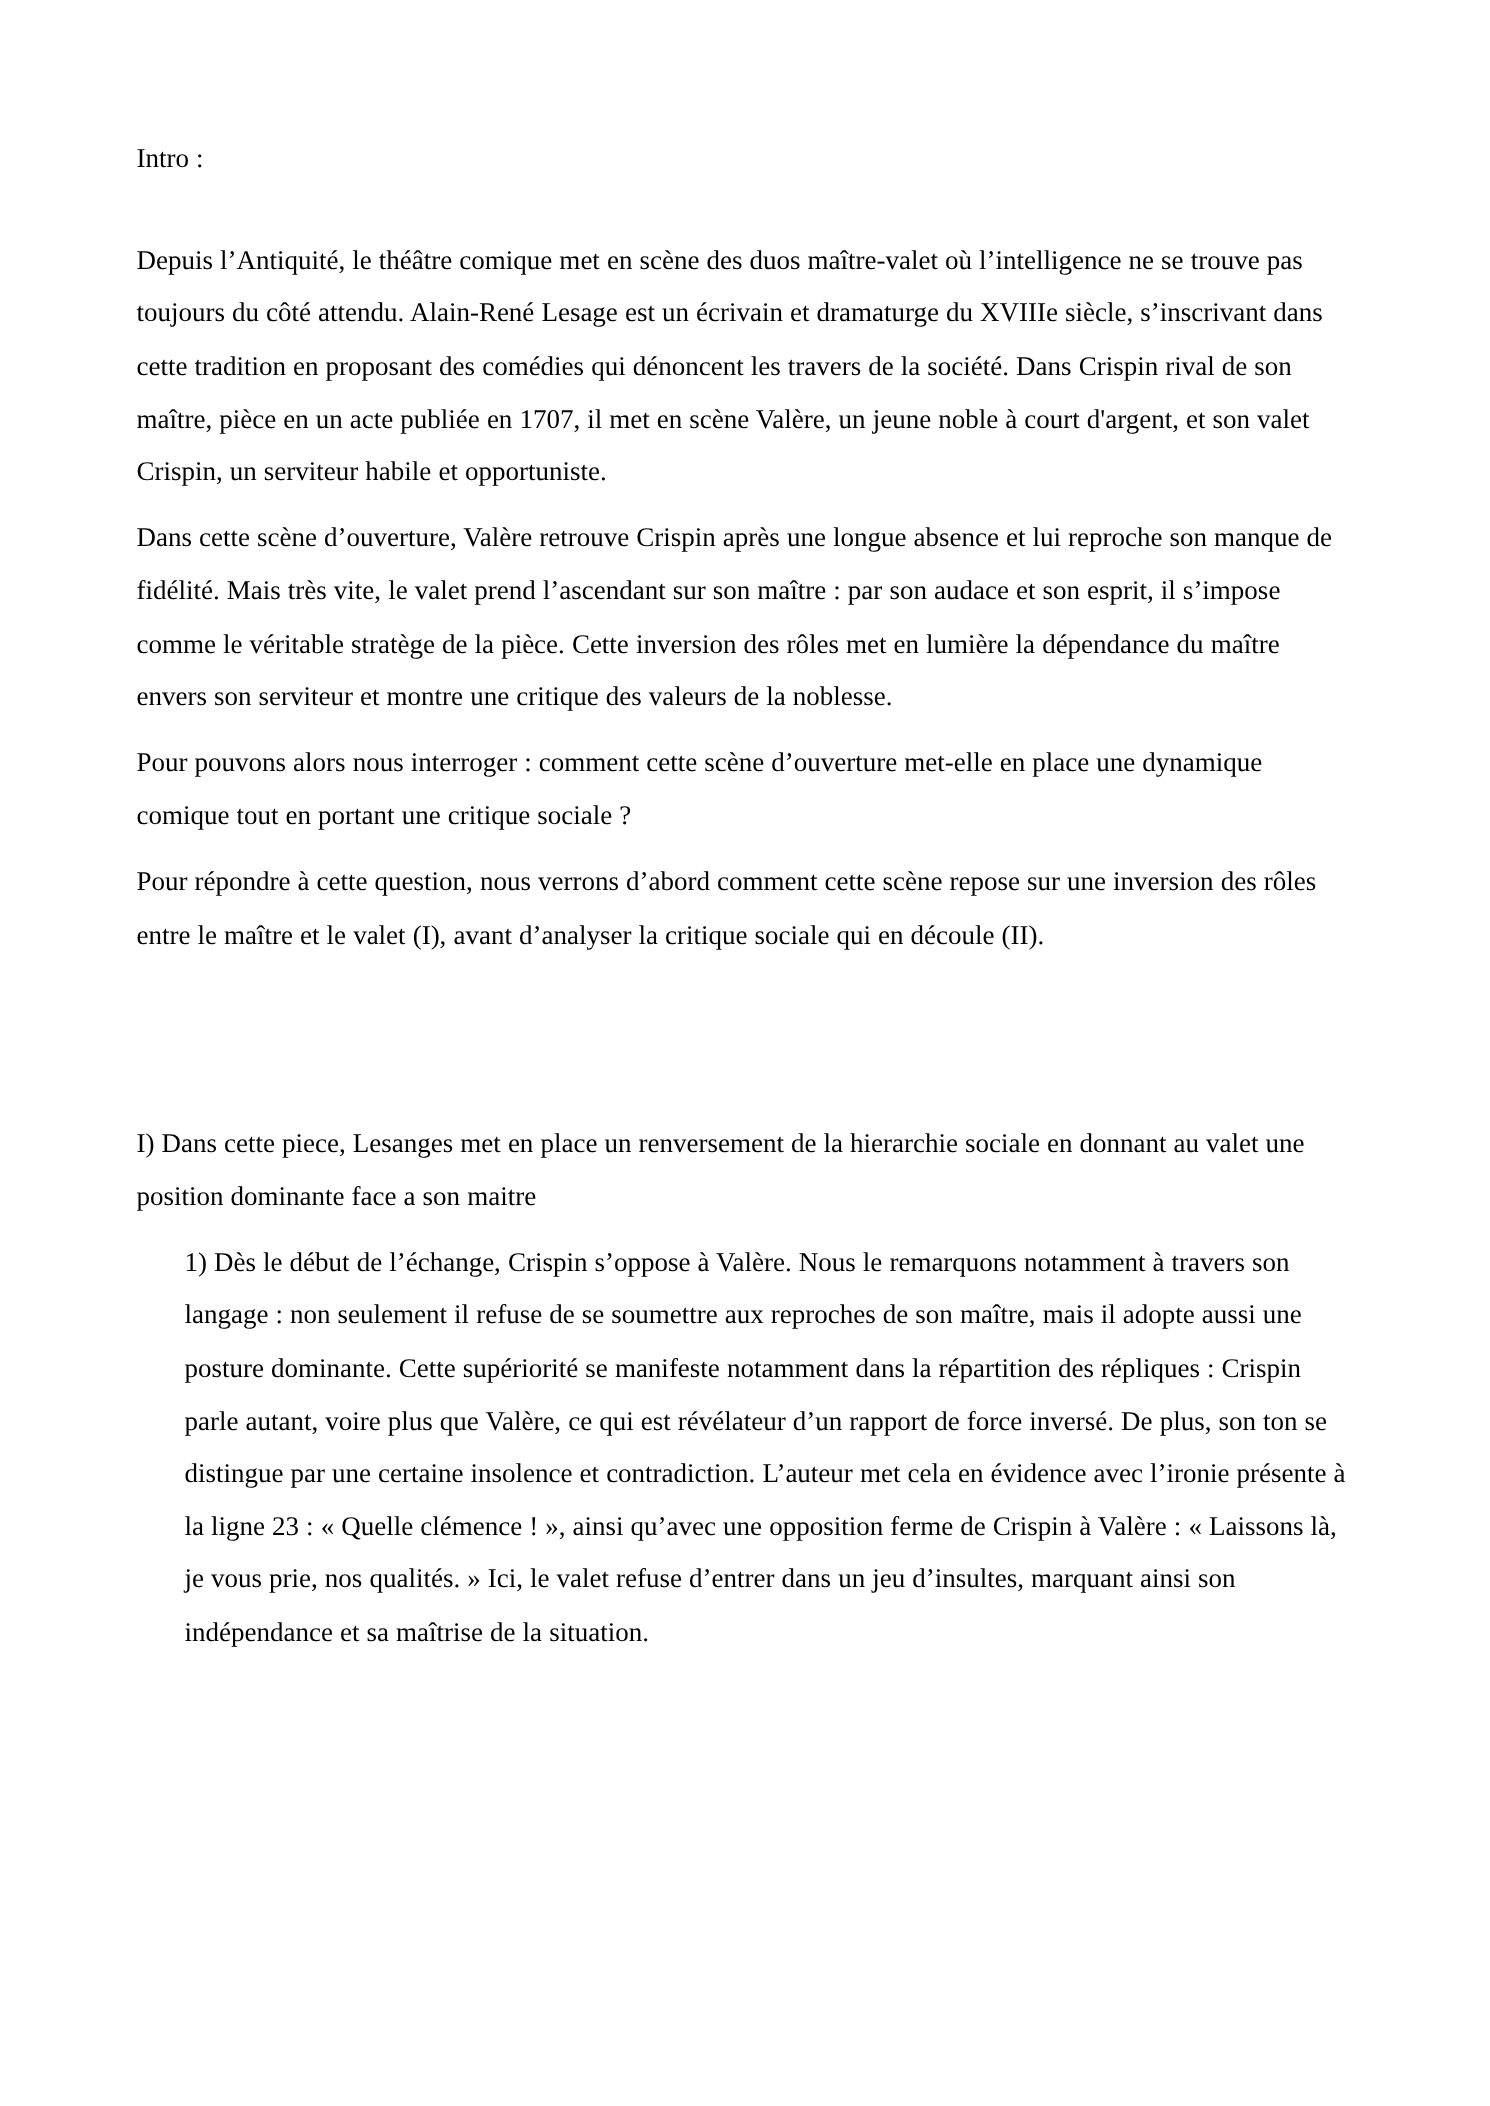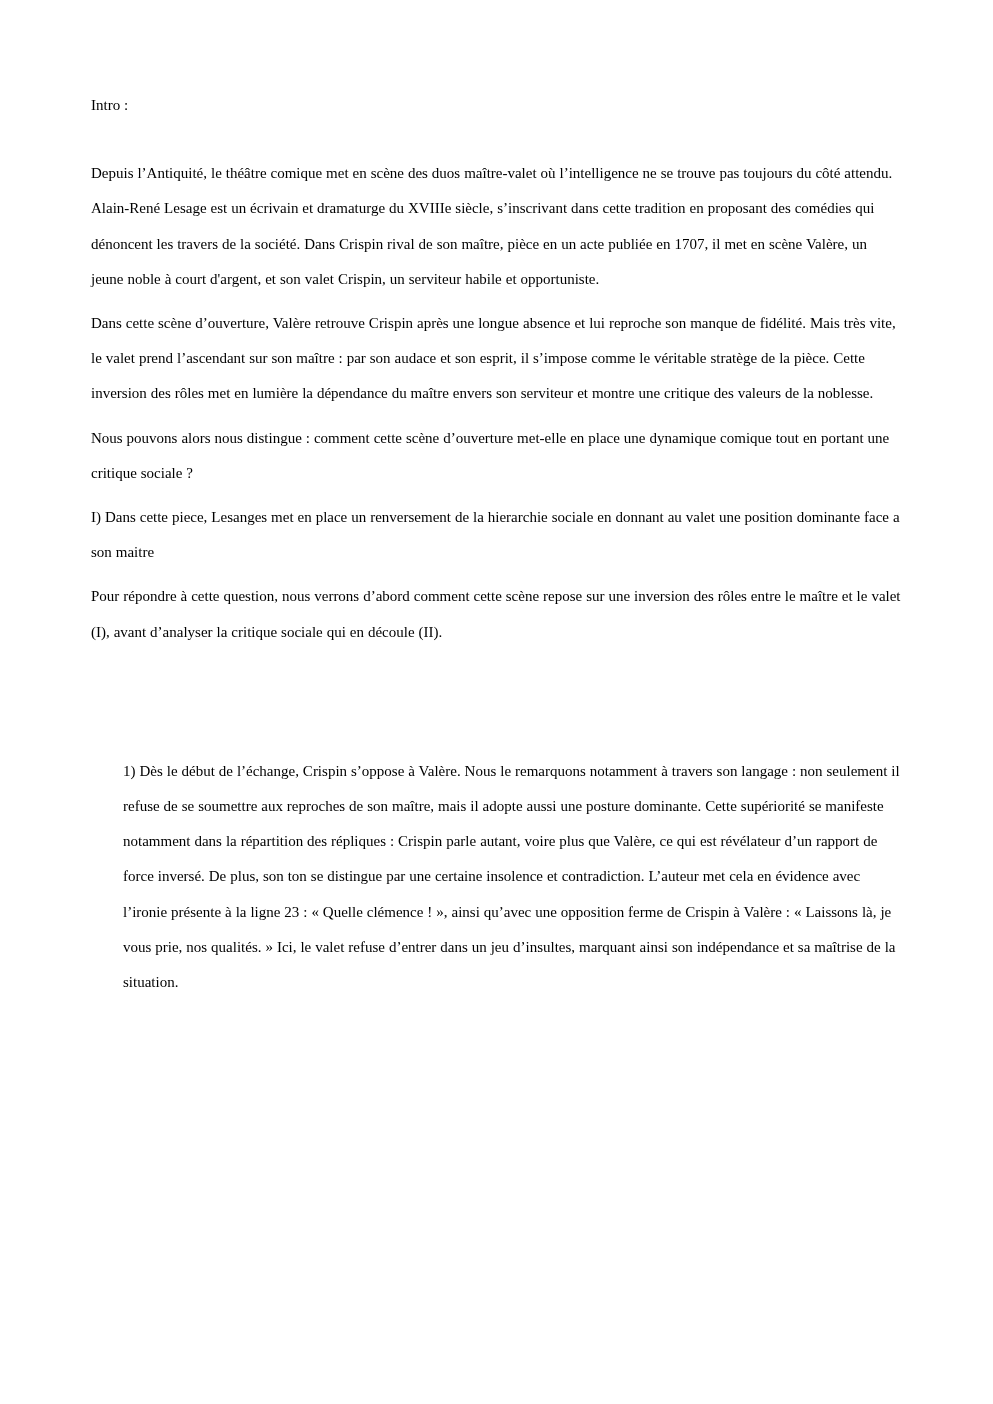--- a/index.html
+++ b/index.html
@@ -21,21 +21,21 @@
     overflow: hidden;
     box-sizing: border-box;
   }
   .doc-body {
     position: absolute;
     left: 91px;
     top: 88px;
     width: 812px;
   }
   .para {
-    font-size: 15px;
+    font-size: 18px;
     line-height: 35.2px;
     text-align: left;
     margin: 0 0 0 0;
     color: #000000;
     white-space: normal;
     word-spacing: 0.2px;
   }
   
   .gap-line   { margin-bottom: 33px; }  
   .gap-small  { margin-bottom: 9px; }   
@@ -50,22 +50,22 @@
 
 <div class="page">
   <div class="doc-body">
 
     <p class="para gap-line">Intro :</p>
 
     <p class="para gap-small"><span>Depuis l’Antiquité, le théâtre comique met en scène des duos maître-valet où l’intelligence ne se trouve pas toujours du côté attendu. Alain-René Lesage est un écrivain et dramaturge du XVIIIe siècle, s’inscrivant dans cette tradition en proposant des comédies qui dénoncent les travers de la société. Dans </span><span class="it">Crispin rival de son maître</span><span>, pièce en un acte publiée en 1707, il met en scène Valère, un jeune noble </span><span class="it">à court d'argent</span><span>, et son valet Crispin, un serviteur habile et opportuniste.</span></p>
 
     <p class="para gap-small">Dans cette scène d’ouverture, Valère retrouve Crispin après une longue absence et lui reproche son manque de fidélité. Mais très vite, le valet prend l’ascendant sur son maître : par son audace et son esprit, il s’impose comme le véritable stratège de la pièce. Cette inversion des rôles met en lumière la dépendance du maître envers son serviteur et montre une critique des valeurs de la noblesse.</p>
 
-    <p class="para gap-small"><span>Nous pouvons alors nous distingue : </span><span class="bd">comment cette scène d’ouverture met-elle en place une dynamique comique tout en portant une critique sociale ?</span></p>
+    <p class="para gap-small"><span>Pour pouvons alors nous interroger : </span><span class="bd">comment cette scène d’ouverture met-elle en place une dynamique comique tout en portant une critique sociale ?</span></p>
+
+    <p class="para gap-big">Pour répondre à cette question, nous verrons d’abord comment cette scène repose sur une inversion des rôles entre le maître et le valet (I), avant d’analyser la critique sociale qui en découle (II).</p>
 
     <p class="para gap-small">I) Dans cette piece, Lesanges met en place un renversement de la hierarchie sociale en donnant au valet une position dominante face a son maitre</p>
-
-    <p class="para gap-big">Pour répondre à cette question, nous verrons d’abord comment cette scène repose sur une inversion des rôles entre le maître et le valet (I), avant d’analyser la critique sociale qui en découle (II).</p>
 
     <p class="para gap-none">1) Dès le début de l’échange, Crispin s’oppose à Valère. Nous le remarquons notamment à travers son langage : non seulement il refuse de se soumettre aux reproches de son maître, mais il adopte aussi une posture dominante. Cette supériorité se manifeste notamment dans la répartition des répliques : Crispin parle autant, voire plus que Valère, ce qui est révélateur d’un rapport de force inversé. De plus, son ton se distingue par une certaine insolence et contradiction. L’auteur met cela en évidence avec l’ironie présente à la ligne 23 : « Quelle clémence ! », ainsi qu’avec une opposition ferme de Crispin à Valère : « Laissons là, je vous prie, nos qualités. » Ici, le valet refuse d’entrer dans un jeu d’insultes, marquant ainsi son indépendance et sa maîtrise de la situation.</p>
 
   </div>
 </div>
 
 </body></html>

